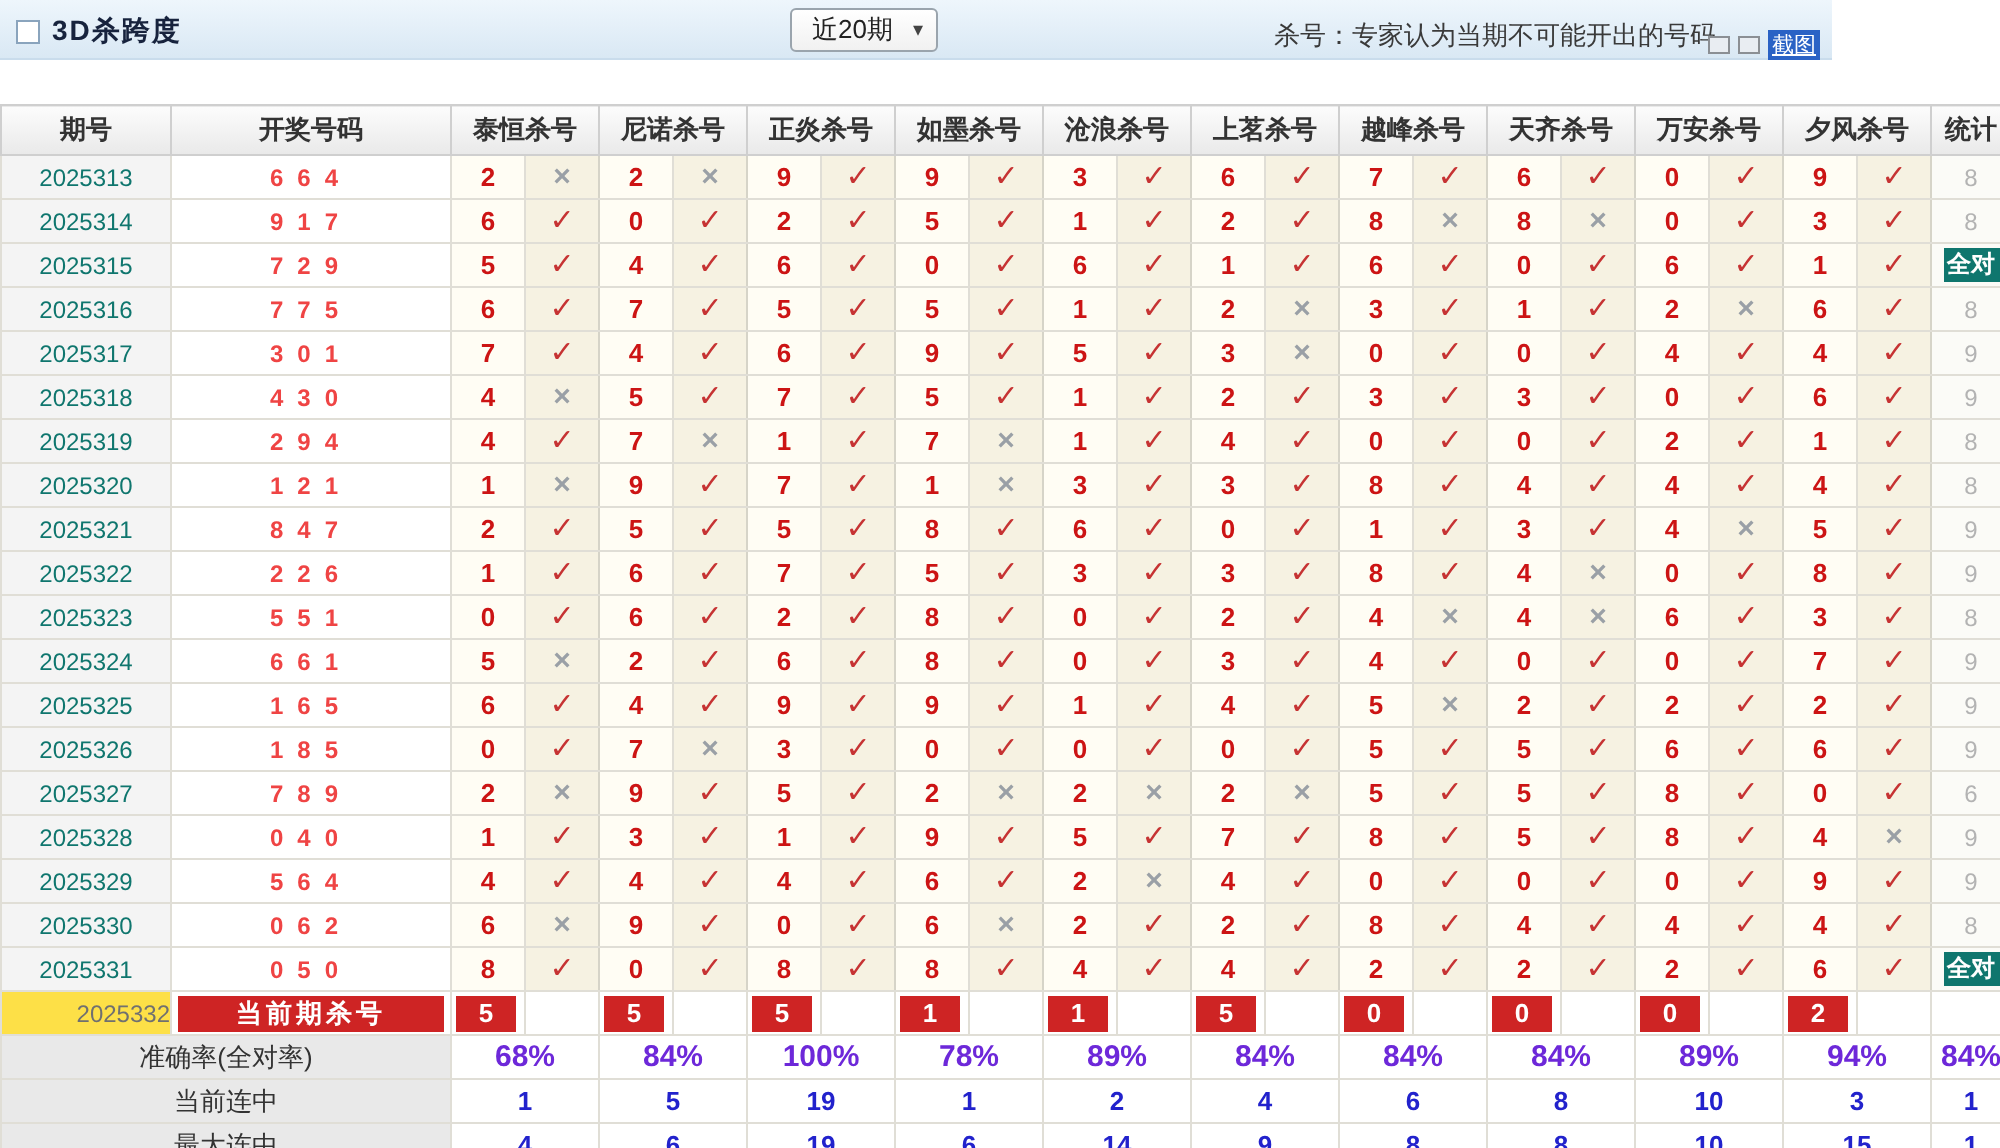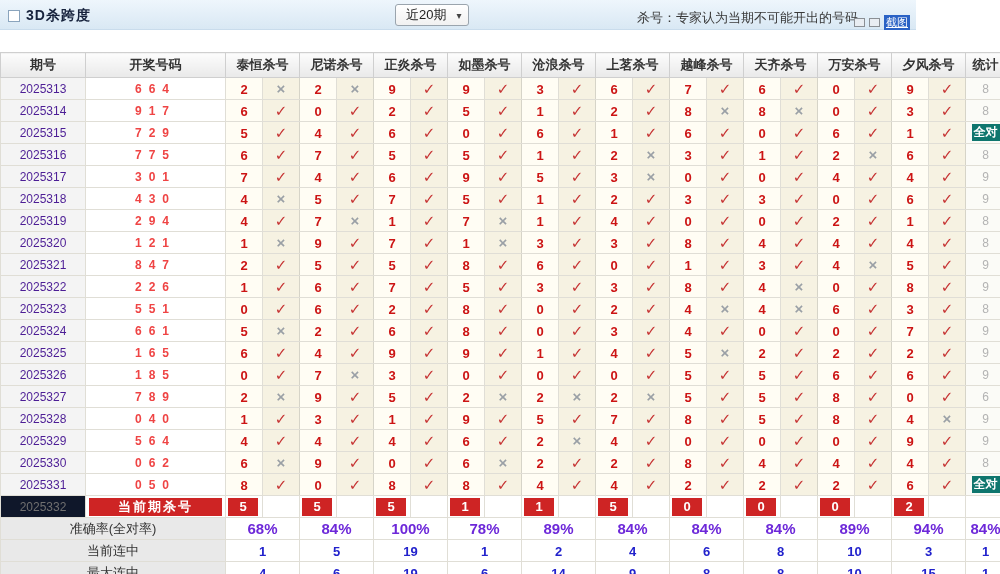--- a/index.html
+++ b/index.html
@@ -26,32 +26,32 @@
     font-size:15px; font-weight:bold; color:#d03030; letter-spacing:1px; }
 
   
   .table-wrap { margin-top:22px; }
   table { width:1000px; border-collapse:collapse; table-layout:fixed;
     border:1px solid #c2c2c2; }
   th, td { border:1px solid #e0ded6; text-align:center; overflow:hidden; white-space:nowrap; }
   thead th { height:25px; background:linear-gradient(#fcfcfc,#e9e9e9);
     font-size:13px; font-weight:bold; color:#333; border-color:#cfcfcf; }
   tbody td { height:22px; }
-  td.period { background:#f4f4f4; font-size:12px; color:#4c1d95; }
+  td.period { background:#f4f4f4; font-size:12px; color:#0f766e; }
   td.draw { background:#fff; font-size:12px; color:#ef4444; letter-spacing:7px; font-weight:bold; }
   td.nc { background:#fffdf4; }
   td.mc { background:#f6f2e2; border-right-color:#d6d4c8; }
   .num { font-size:13px; font-weight:bold; color:#cc1414; }
   .mark-ok { font-size:15px; font-weight:bold; color:#c63333; }
   .mark-no { font-size:15px; font-weight:bold; color:#9aa0a6; }
   td.stat { background:#fbfbf7; font-size:12px; color:#b3b3b3; }
   .allhit { display:inline-block; background:#0f766e; color:#fff; font-size:12px;
     font-weight:bold; padding:1px 2px; line-height:15px; }
   
-  td.cur-period { background:#0f172a; font-size:12px; color:#707070; }
+  td.cur-period { background:#fde047; font-size:12px; color:#707070;text-align:right; }
   td.cur-label-cell { background:#fff; }
   .cur-label { display:block; margin:1px 3px; background:#ce2424; color:#fff;
     font-size:13px; font-weight:bold; line-height:18px; letter-spacing:2px; }
   td.cur-nc { background:#fff; }
   .cur-badge { display:block; margin:1px 4px 1px 2px; background:#ce2424; color:#fff;
     font-size:13px; font-weight:bold; line-height:18px; }
   
   td.flabel { background:#e9e9e9; font-size:13px; color:#333; }
   td.fval { background:#fff; }
   .pct { font-size:15px; font-weight:bold; color:#6d28d9; }

